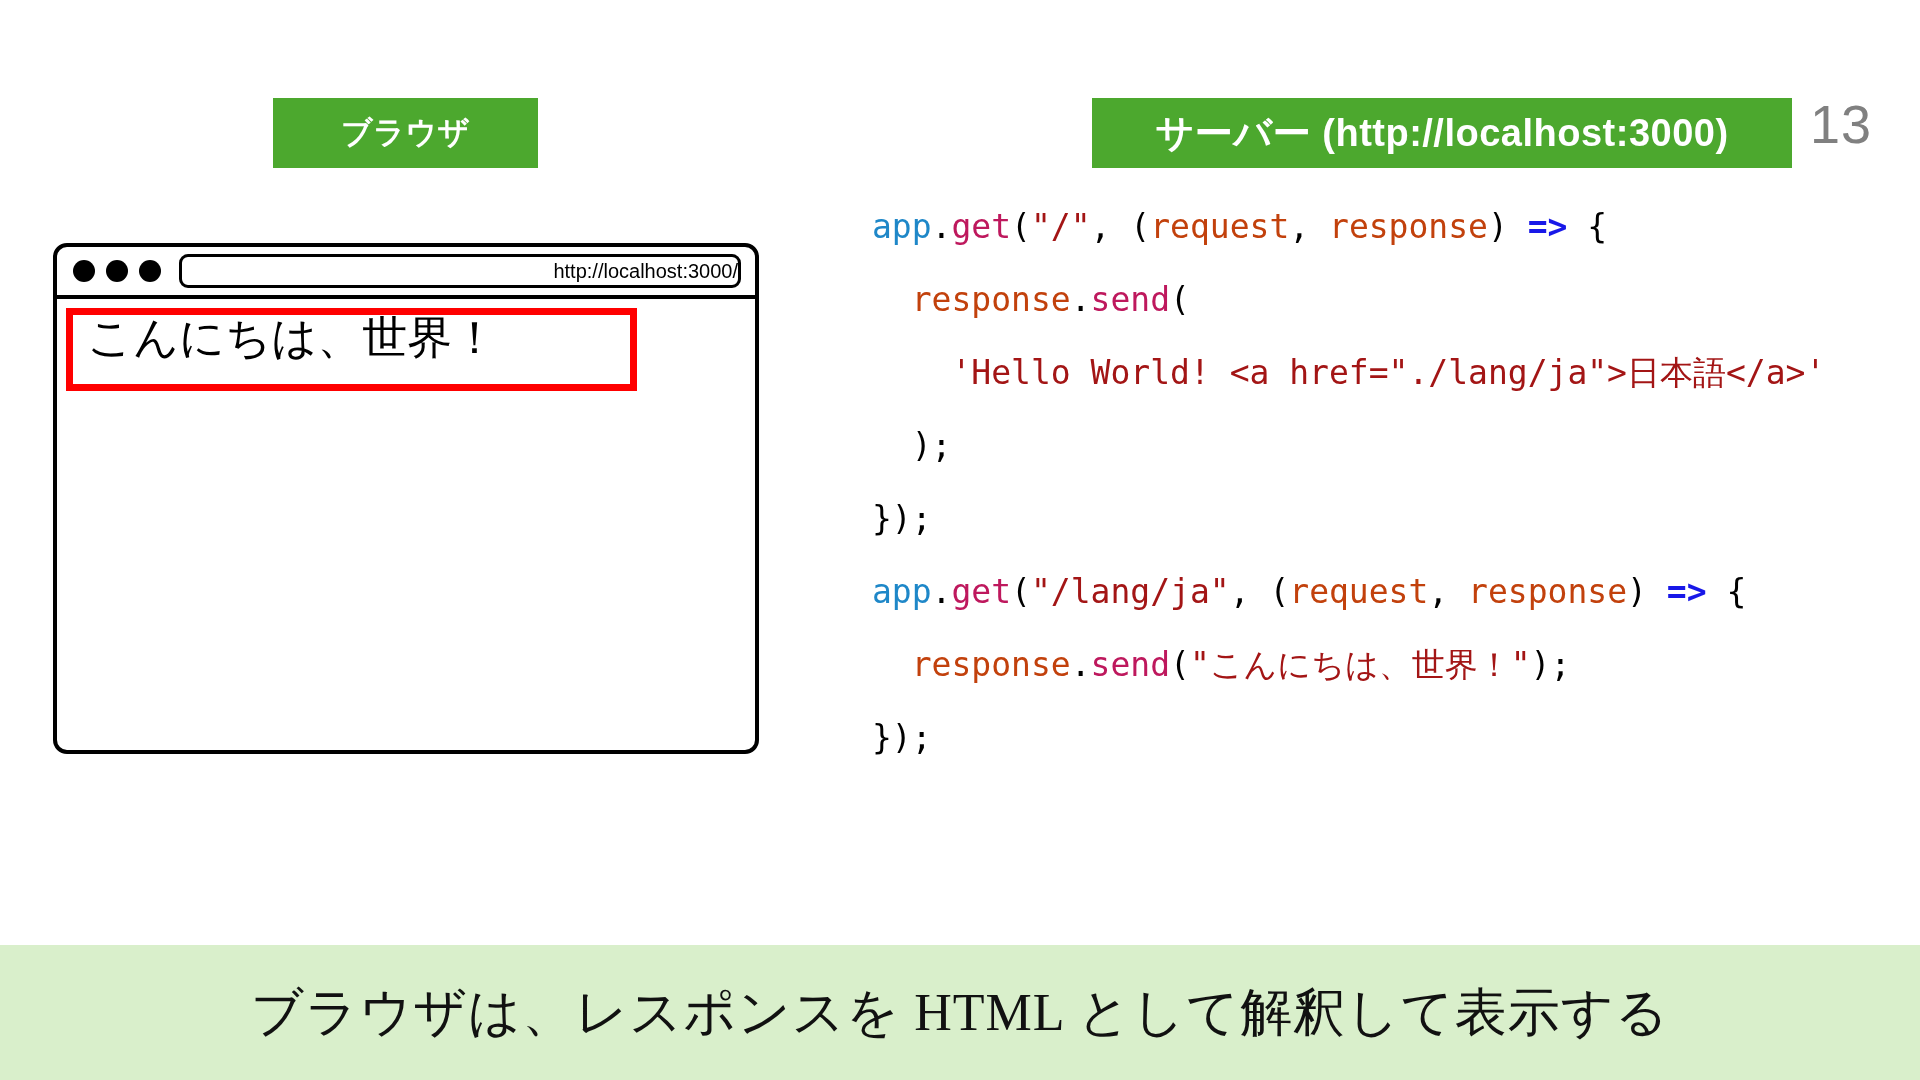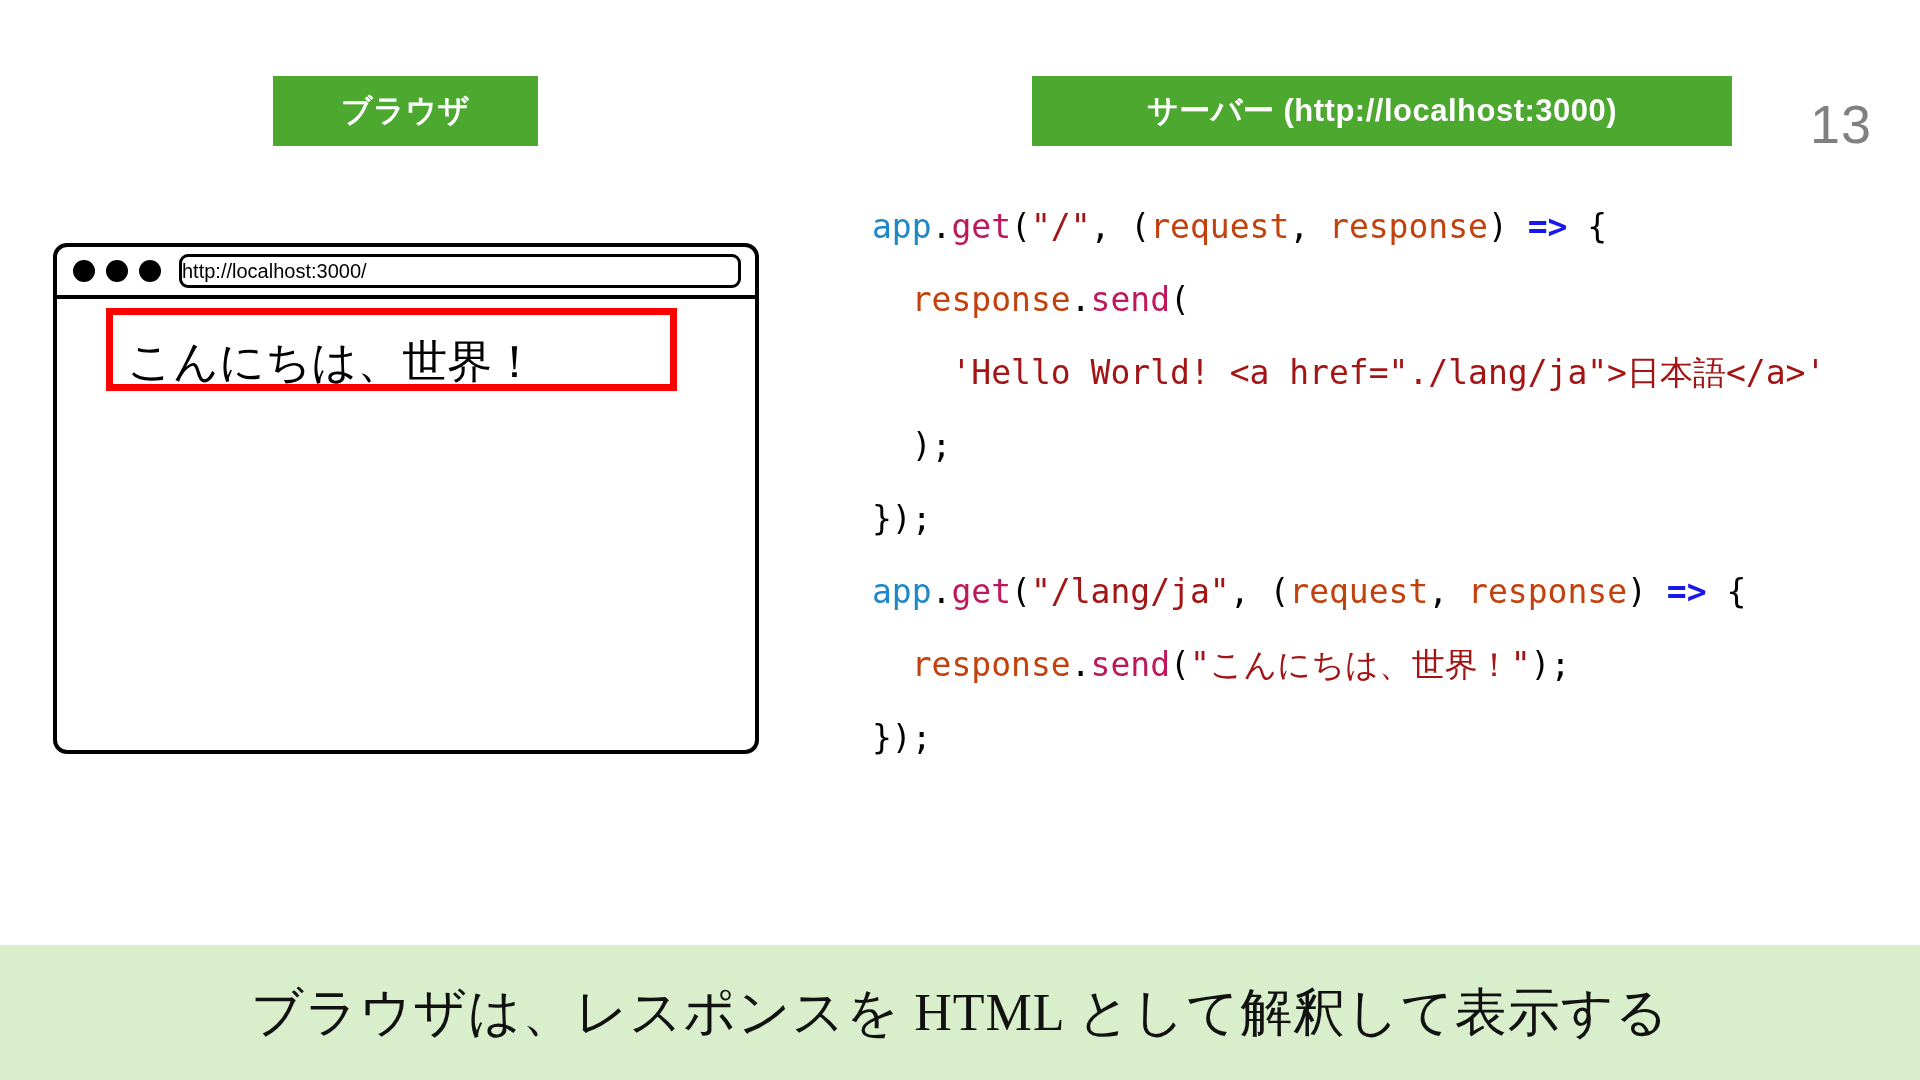--- a/index.html
+++ b/index.html
@@ -34,34 +34,35 @@
   .badge {
     position: absolute;
     background: #4CA82E;
     color: #ffffff;
     font-weight: bold;
     display: flex;
     align-items: center;
     justify-content: center;
     box-sizing: border-box;
     letter-spacing: 0.5px;
+    margin-top: 22px;
   }
   #badge-browser {
     left: 273px;
     top: 76px;
     width: 265px;
     height: 70px;
     font-size: 31px;
   }
   #badge-server {
-    left: 1032px;
+    left: 1092px;
     top: 76px;
     width: 700px;
     height: 70px;
-    font-size: 31px;
+    font-size: 38px;
   }
 
   
   #browser-window {
     position: absolute;
     left: 53px;
     top: 243px;
     width: 706px;
     height: 511px;
     border: 4px solid #000000;
@@ -92,43 +93,42 @@
   }
   #address-bar {
     margin-left: 18px;
     flex: 1 1 auto;
     height: 34px;
     border: 3px solid #000000;
     border-radius: 9px;
     box-sizing: border-box;
     display: flex;
     align-items: center;
-    justify-content: flex-start;
+    justify-content: flex-end;
     font-size: 20px;
     color: #000000;
     background: #ffffff;
     overflow: hidden;
     white-space: nowrap;
   }
   #browser-viewport {
     position: relative;
     height: calc(100% - 52px);
     padding: 9px 0 0 9px;
     box-sizing: border-box;
   }
   #rendered-output {
     border: 7px solid #FF0000;
     box-sizing: border-box;
     width: 571px;
     height: 83px;
     display: flex;
-    align-items: flex-end;
+    align-items: flex-start;
     padding-left: 14px;
     box-sizing: border-box;
-    margin-left: 40px;
   }
   #rendered-output-text {
     font-size: 45px;
     color: #000000;
     white-space: nowrap;
     line-height: 1;
   }
 
   
   #code-block {

